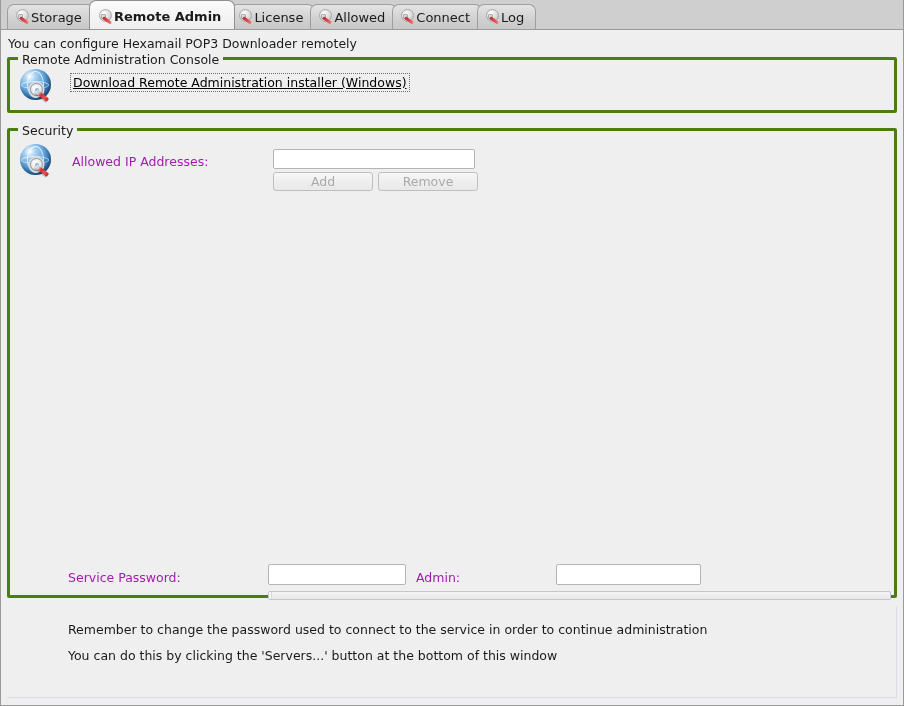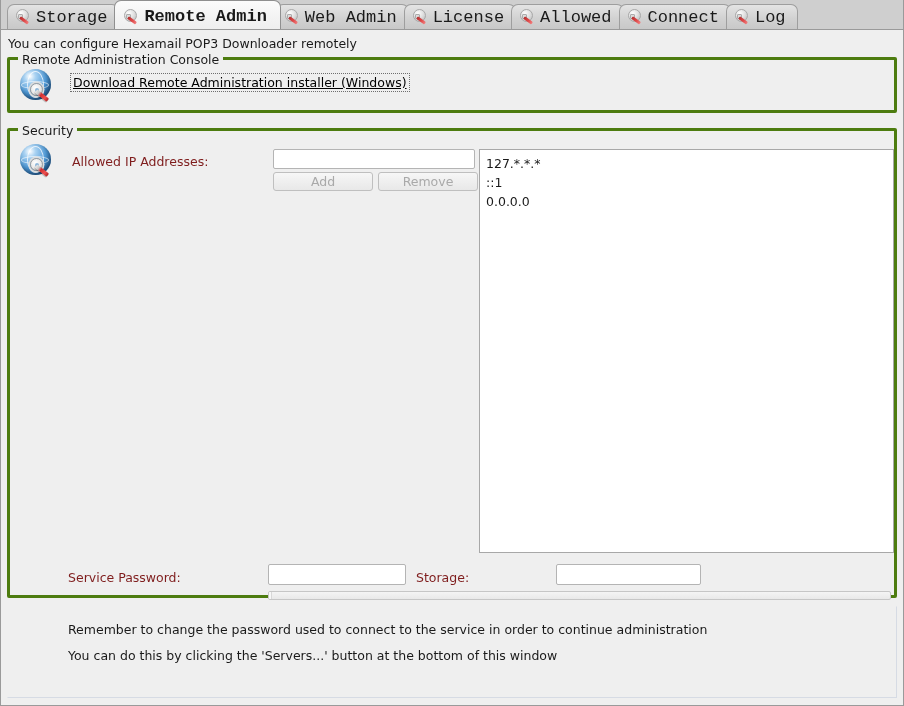--- a/index.html
+++ b/index.html
@@ -40,33 +40,31 @@
     position: absolute;
     left: 6px; bottom: 0;
     display: flex;
     align-items: flex-end;
     height: 30px;
   }
   .tab {
     position: relative;
     display: flex;
     align-items: center;
-    gap: 5px;
     height: 25px;
     padding: 0 11px 0 8px;
     margin-right: -5px;
     background: linear-gradient(to bottom, #e4e4e4 0%, #d2d2d2 55%, #c8c8c8 100%);
     border: 1px solid #9e9e9e;
     border-bottom: none;
     border-radius: 7px 7px 0 0;
-    font-size: 17px;
+    font-size: 13px;
     color: #1a1a1a;
     white-space: nowrap;
     z-index: 1;
-    font-family: Liberation Mono, monospace;
   }
   .tab .tab-label { line-height: 1; position: relative; top: 0px; }
   .tab.active {
     height: 29px;
     background: linear-gradient(to bottom, #fbfbfb 0%, #f3f3f3 60%, #efefef 100%);
     border-color: #8f8f8f;
     font-weight: bold;
     z-index: 5;
     padding: 4px 13px 0 9px;
   }
@@ -204,21 +202,21 @@
     padding: 1px 2px 1px 2px;
     cursor: pointer;
     background: transparent;
     white-space: nowrap;
   }
 
   
   .flabel {
     position: absolute;
     font-size: 12.5px;
-    color: #7f1d1d;
+    color: #a21caf;
     white-space: nowrap;
   }
   .textfield {
     position: absolute;
     background: #ffffff;
     border: 1px solid #b4b4b4;
     border-radius: 2px;
     font-size: 12.5px;
     color: #1a1a1a;
     padding: 0 4px;
@@ -306,28 +304,20 @@
 
       <div class="tab active">
         <span class="ticon">
           <span class="ball"></span>
             <span class="tool2"></span>
             <span class="tool"></span>
         </span>
         <span class="tab-label">Remote Admin</span>
       </div>
 
-      <div class="tab">
-        <span class="ticon">
-          <span class="ball"></span>
-            <span class="tool2"></span>
-            <span class="tool"></span>
-        </span>
-        <span class="tab-label">Web Admin</span>
-      </div>
 
       <div class="tab">
         <span class="ticon">
           <span class="ball"></span>
             <span class="tool2"></span>
             <span class="tool"></span>
         </span>
         <span class="tab-label">License</span>
       </div>
 
@@ -391,32 +381,27 @@
       </span>
 
       <span class="flabel" style="left:62px; top:23px;">Allowed IP Addresses:</span>
 
       <input class="textfield" type="text" style="left: 263px; top: 18px; width: 202px; height: 20px;" value="">
 
       <div class="btn" style="left:263px; top:41px; width:100px; height:19px;">Add</div>
 
       <div class="btn" style="left:368px; top:41px; width:100px; height:19px;">Remove</div>
 
-      <div class="listbox" style="left:469px; top:18px; width:415px; height:404px;">
-        <div class="row">127.*.*.*</div>
-        <div class="row">::1</div>
-        <div class="row">0.0.0.0</div>
-      </div>
     </div>
 
     <span class="flabel" style="left:67px; top:540px;">Service Password:</span>
 
     <input class="textfield" type="password" style="left: 267px; top: 534px; width: 138px; height: 21px;" value="">
 
-    <span class="flabel" style="left:415px; top:540px;">Storage:</span>
+    <span class="flabel" style="left:415px; top:540px;">Admin:</span>
 
     <input class="textfield" type="password" style="left: 555px; top: 534px; width: 145px; height: 21px;" value="">
 
     <div class="strength" style="left:267px; top:561px; width:623px; height:9px;">
       <span class="fillcap"></span>
     </div>
 
     <div id="inner-frame"></div>
 
     <span class="note" style="left:67px; top:592px;">Remember to change the password used to connect to the service in order to continue administration</span>

